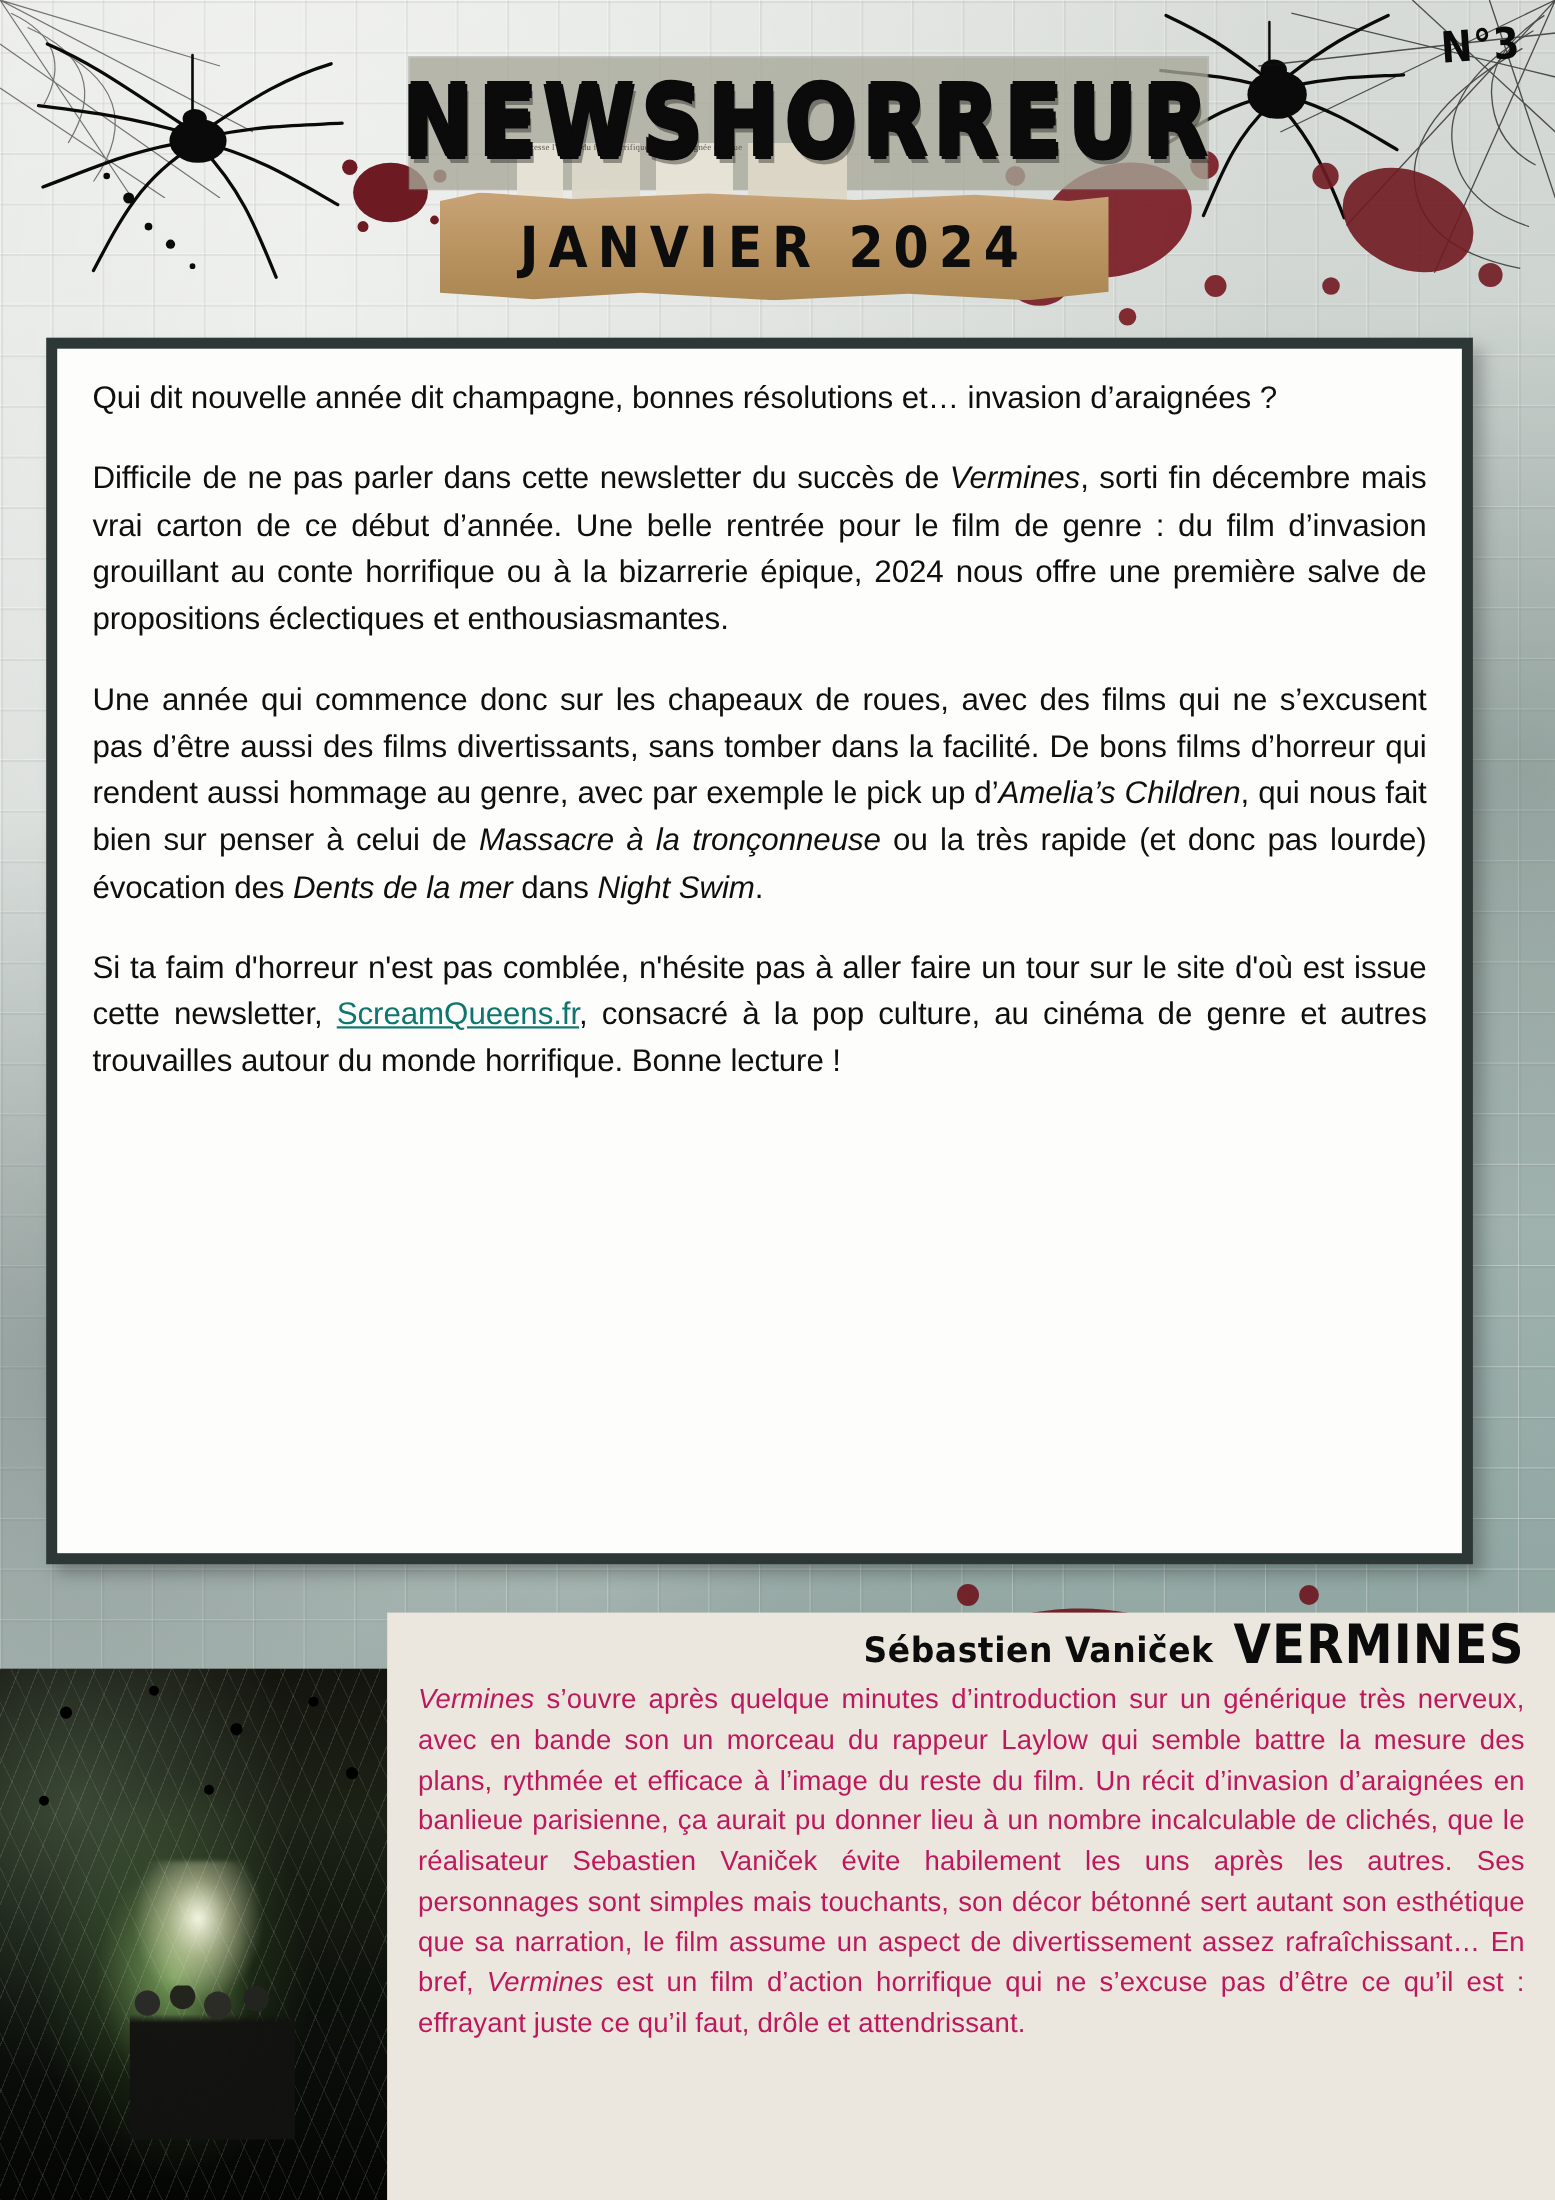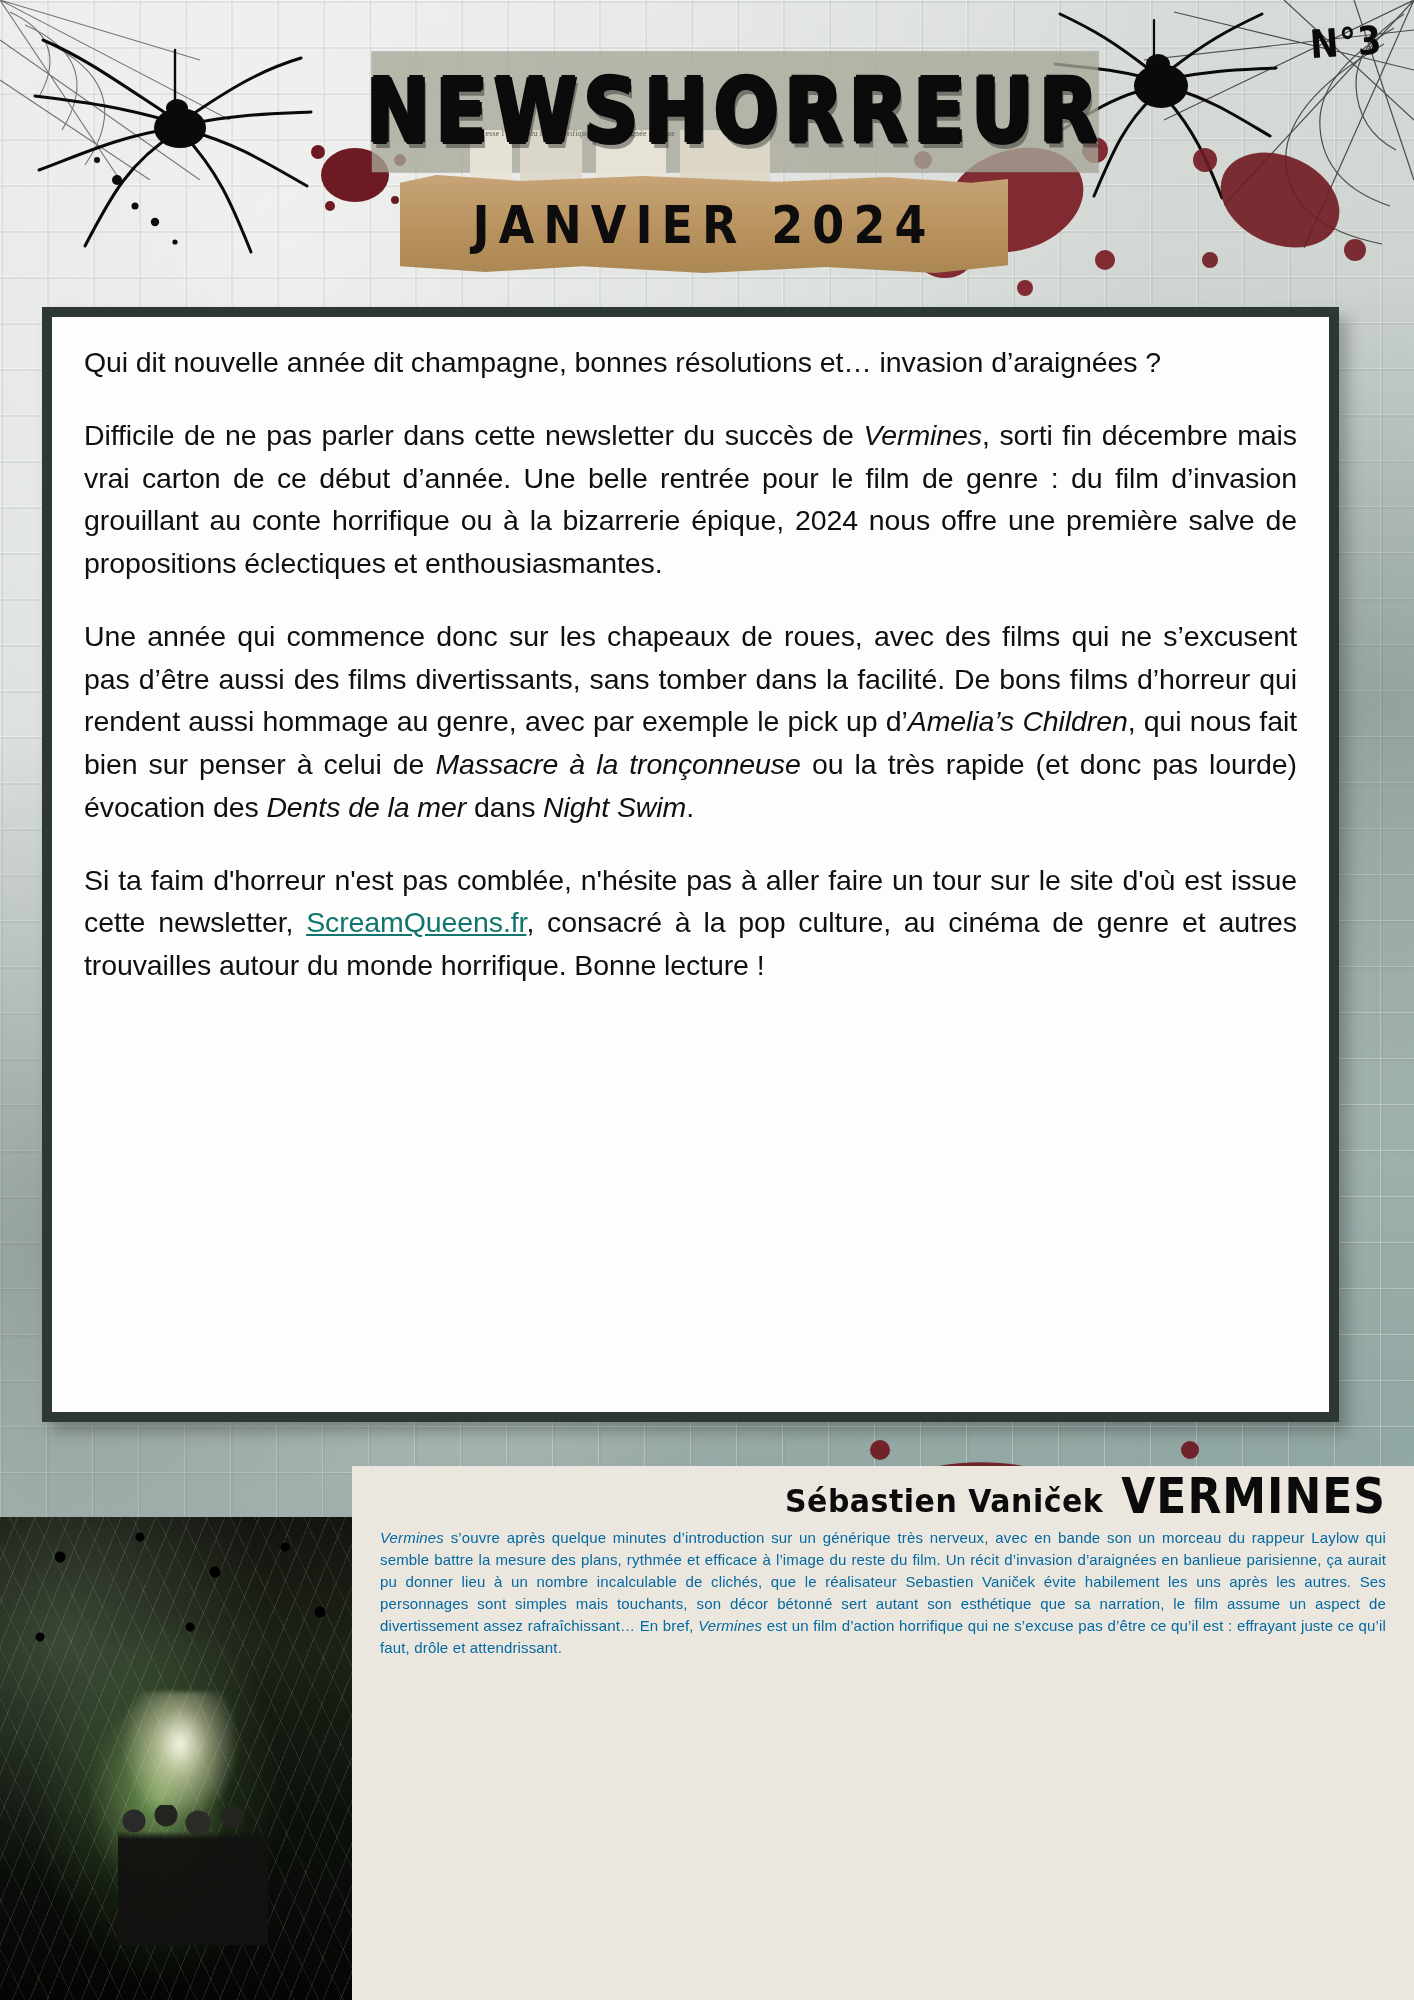--- a/index.html
+++ b/index.html
@@ -292,24 +292,24 @@
   .article-title {
     font-family: "DejaVu Sans", sans-serif;
     font-weight: 700;
     font-size: 44px;
     letter-spacing: 1px;
     color: #0b0b0b;
     transform: scaleY(1.12);
   }
   .article-text {
     margin: 0;
-    font-size: 15px;
+    font-size: 25px;
     line-height: 1.47;
     text-align: justify;
-    color: #0369a1;
+    color: #be185d;
     letter-spacing: 0.15px;
   }
   .article-text i { font-style: italic; }
 </style>
 </head>
 <body>
 
 <div class="page">
   <div class="page-grime"></div>
 

